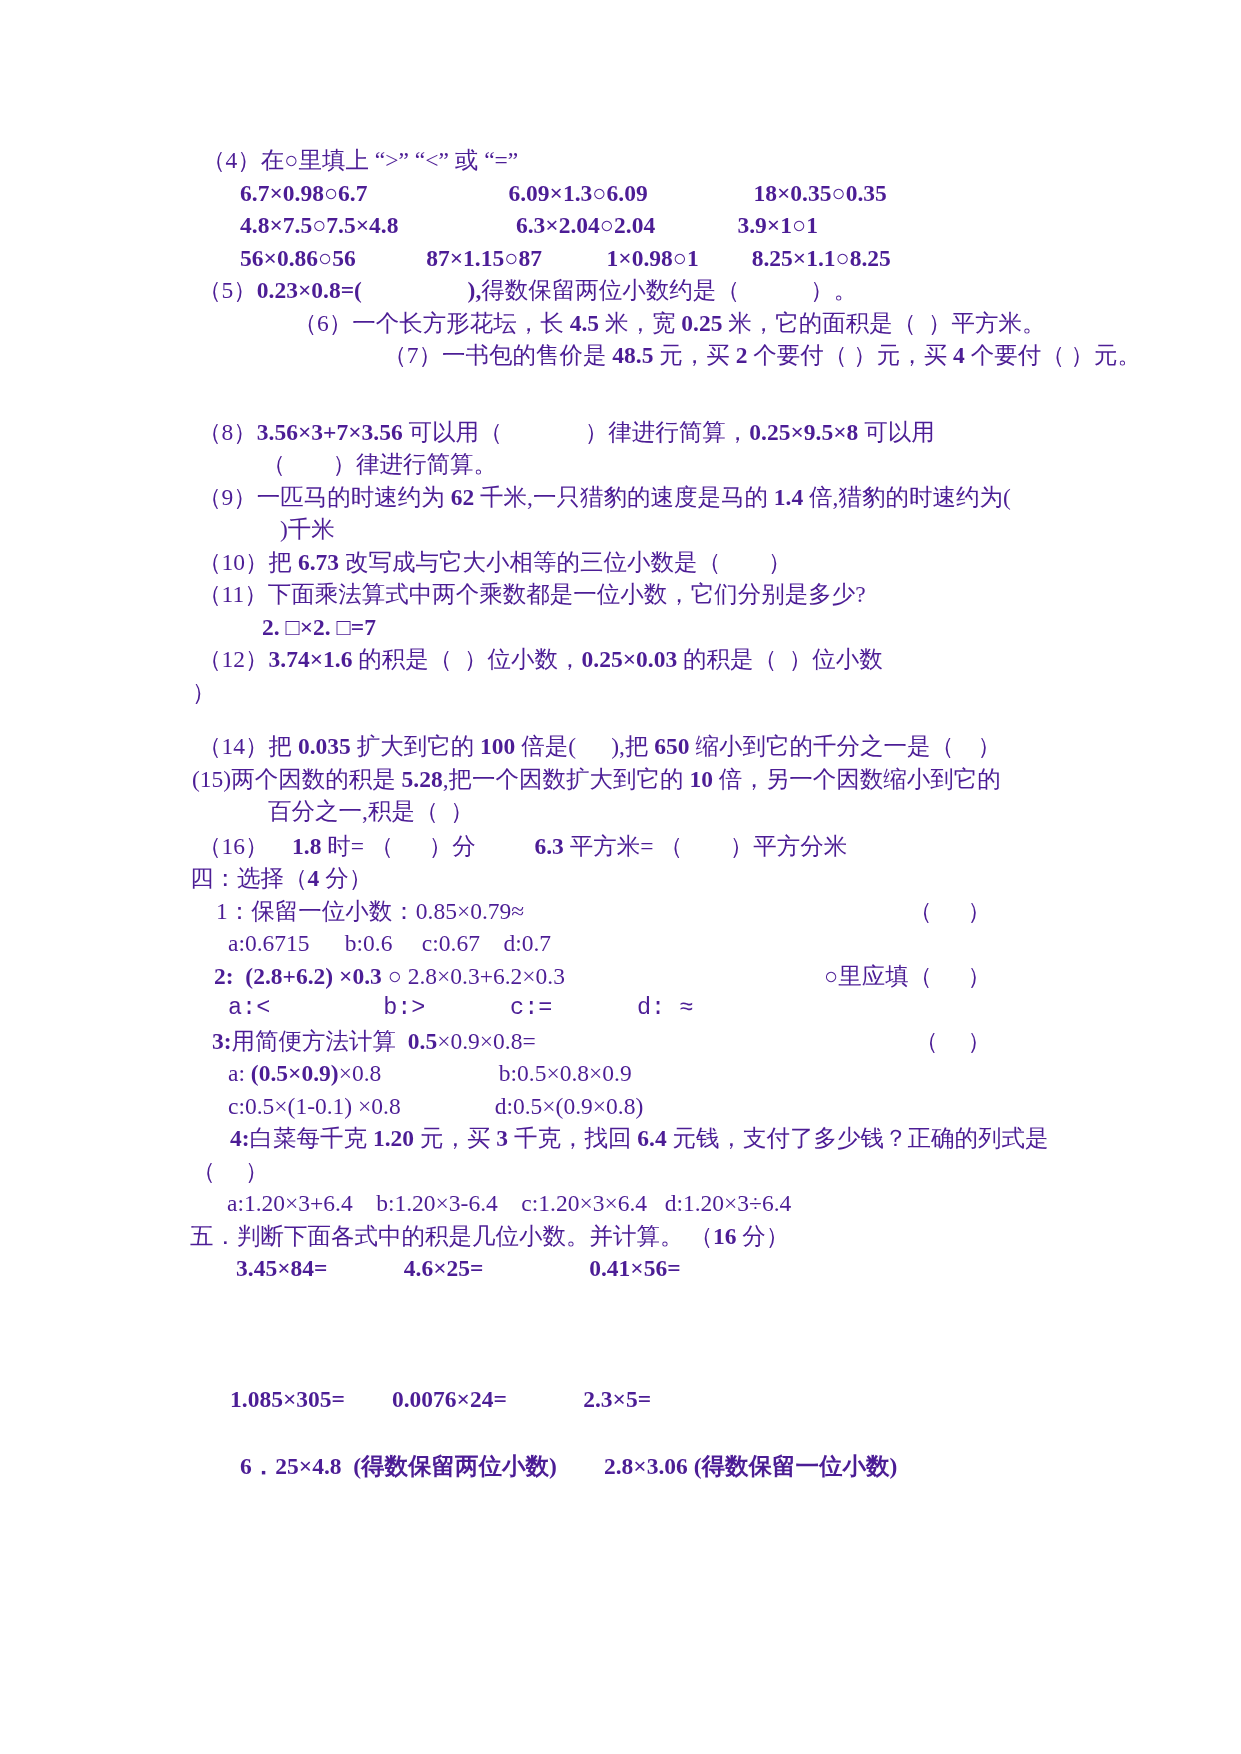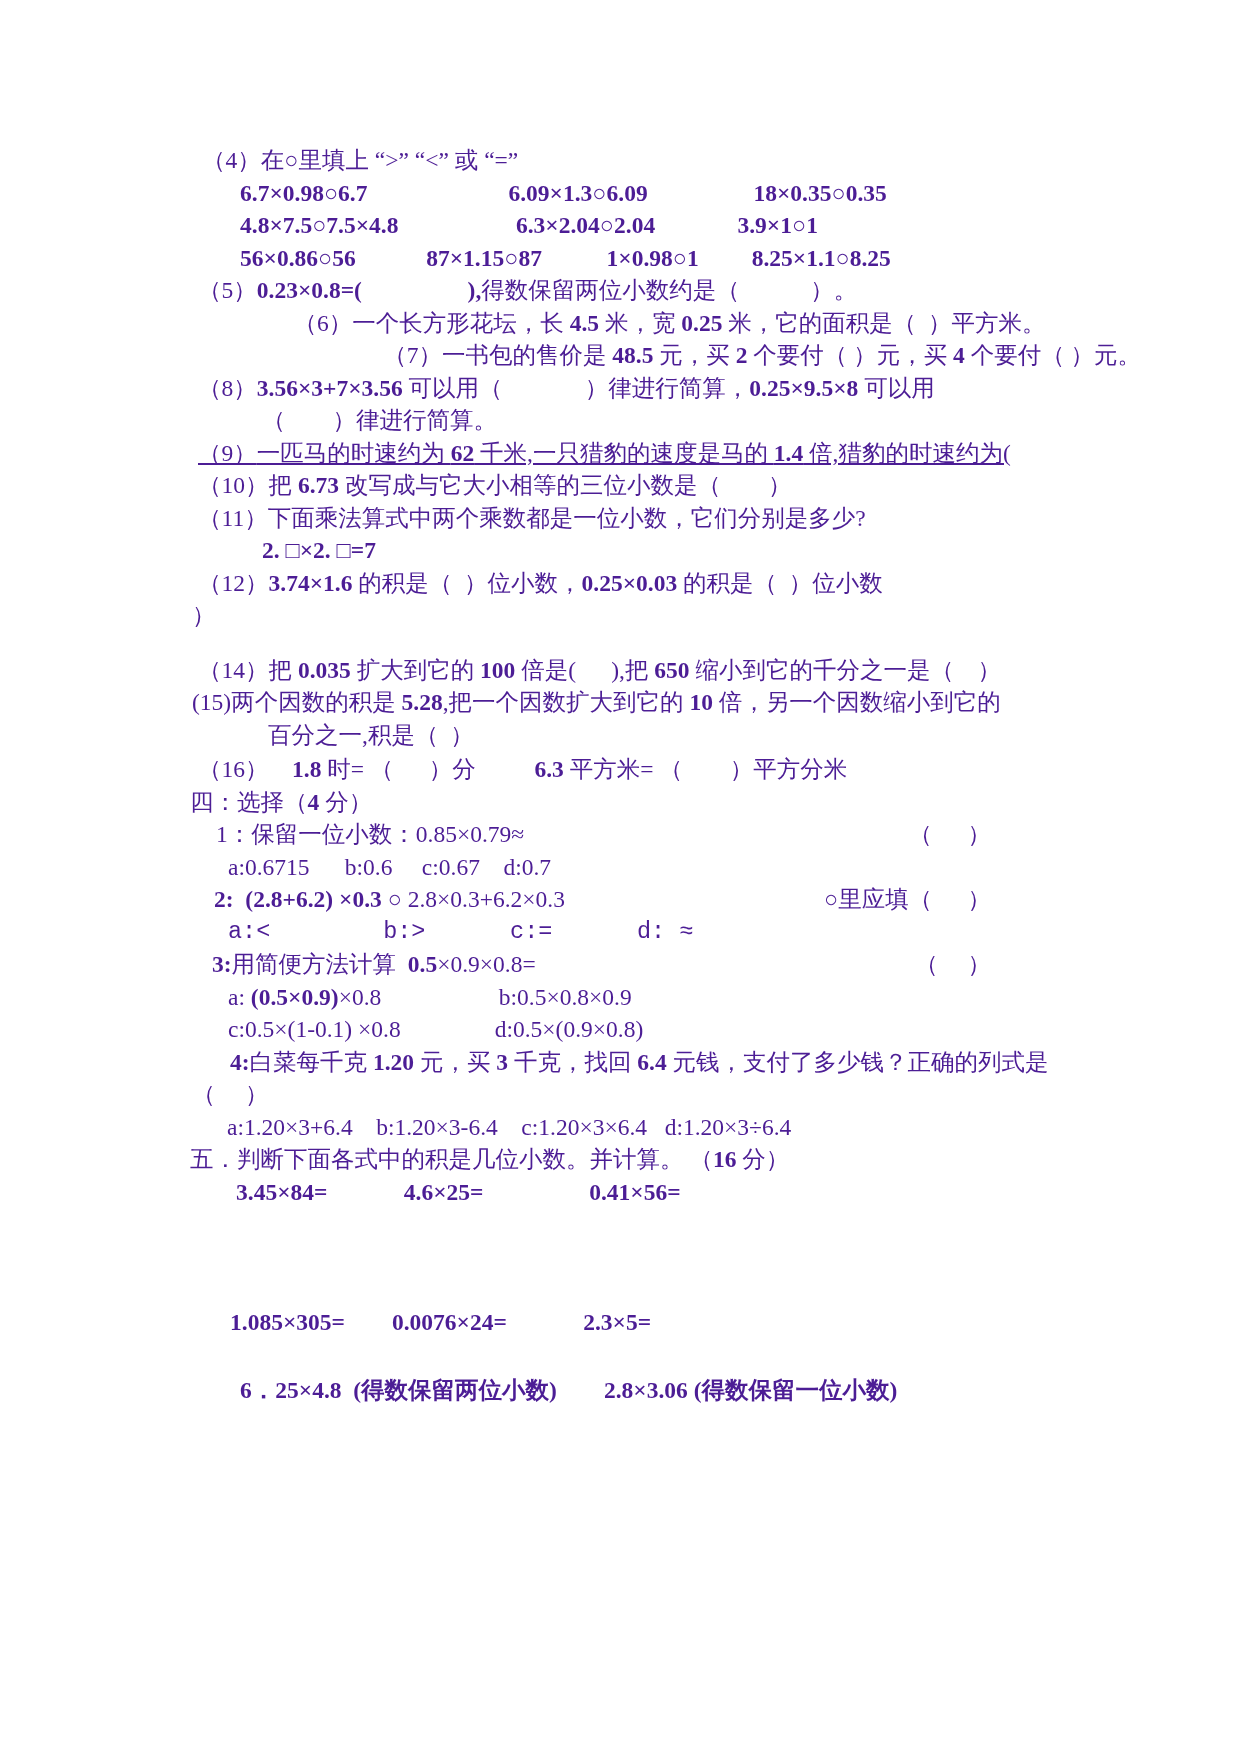--- a/index.html
+++ b/index.html
@@ -27,23 +27,24 @@
 
 <div class="page">
   <div class="content">
       <div class="line" style="padding-left: 12px;"><span>（4）在○里填上 “&gt;” “&lt;” 或 “=”</span></div>
       <div class="line" style="padding-left: 50px;"><span class="b">6.7×0.98○6.7                        6.09×1.3○6.09                  18×0.35○0.35</span></div>
       <div class="line" style="padding-left: 50px;"><span class="b">4.8×7.5○7.5×4.8                    6.3×2.04○2.04              3.9×1○1</span></div>
       <div class="line" style="padding-left: 50px;"><span class="b">56×0.86○56            87×1.15○87           1×0.98○1         8.25×1.1○8.25</span></div>
       <div class="line" style="padding-left: 8px;"><span>（5）</span><span class="b">0.23×0.8=(                  ),</span><span>得数保留两位小数约是（            ）。</span></div>
       <div class="line" style="padding-left: 8px; text-align: center;"><span>（6）</span><span>一个长方形花坛，长 </span><span class="b">4.5</span><span> 米，宽 </span><span class="b">0.25</span><span> 米，它的面积是（  ）平方米。</span></div>
       <div class="line" style="padding-left: 8px; text-align: right;"><span>（7）</span><span>一书包的售价是 </span><span class="b">48.5</span><span> 元，买 </span><span class="b">2</span><span> 个要付（ ）元，买 </span><span class="b">4</span><span> 个要付（ ）元。</span></div>
-      <div class="line" style="padding-left: 8px;"><span>（8）</span><span class="b">3.56×3+7×3.56</span><span> 可以用（              ）律进行简算，</span><span class="b">0.25×9.5×8</span><span> 可以用</span></div>
+      <div class="line" style="padding-left: 8px; margin-top: 44px;"><span>（8）</span><span class="b">3.56×3+7×3.56</span><span> 可以用（              ）律进行简算，</span><span class="b">0.25×9.5×8</span><span> 可以用</span></div>
       <div class="line" style="padding-left: 72px;"><span>（        ）律进行简算。</span></div>
-      <div class="line" style="padding-left: 8px; text-decoration: underline;"><span>（9）</span><span>一匹马的时速约为 </span><span class="b">62</span><span> 千米,一只猎豹的速度是马的 </span><span class="b">1.4</span><span> 倍,猎豹的时速约为(</span></div>
+      <div class="line" style="padding-left: 8px;"><span>（9）</span><span>一匹马的时速约为 </span><span class="b">62</span><span> 千米,一只猎豹的速度是马的 </span><span class="b">1.4</span><span> 倍,猎豹的时速约为(</span></div>
+      <div class="line" style="padding-left: 90px;"><span>)千米</span></div>
       <div class="line" style="padding-left: 8px;"><span>（10）</span><span>把 </span><span class="b">6.73</span><span> 改写成与它大小相等的三位小数是（        ）</span></div>
       <div class="line" style="padding-left: 8px;"><span>（11）</span><span>下面乘法算式中两个乘数都是一位小数，它们分别是多少?</span></div>
       <div class="line" style="padding-left: 72px;"><span class="b">2. □×2. □=7</span></div>
       <div class="line" style="padding-left: 8px;"><span>（12）</span><span class="b">3.74×1.6</span><span> 的积是（  ）位小数，</span><span class="b">0.25×0.03</span><span> 的积是（  ）位小数</span></div>
       <div class="line" style="padding-left: 2px;"><span>）</span></div>
       <div class="line" style="padding-left: 8px; margin-top: 22px;"><span>（14）</span><span>把 </span><span class="b">0.035</span><span> 扩大到它的 </span><span class="b">100</span><span> 倍是(      ),把 </span><span class="b">650</span><span> 缩小到它的千分之一是（    ）</span></div>
       <div class="line" style="padding-left: 2px;"><span>(15)</span><span>两个因数的积是 </span><span class="b">5.28</span><span>,把一个因数扩大到它的 </span><span class="b">10</span><span> 倍，另一个因数缩小到它的</span></div>
       <div class="line" style="padding-left: 78px;"><span>百分之一,积是（  ）</span></div>
       <div class="line" style="padding-left: 8px; margin-top: 2px;"><span>（16）</span><span>    </span><span class="b">1.8</span><span> 时= （      ）分          </span><span class="b">6.3</span><span> 平方米= （        ）平方分米</span></div>
       <div class="line"><span>四：选择（</span><span class="b">4</span><span> 分）</span></div>

